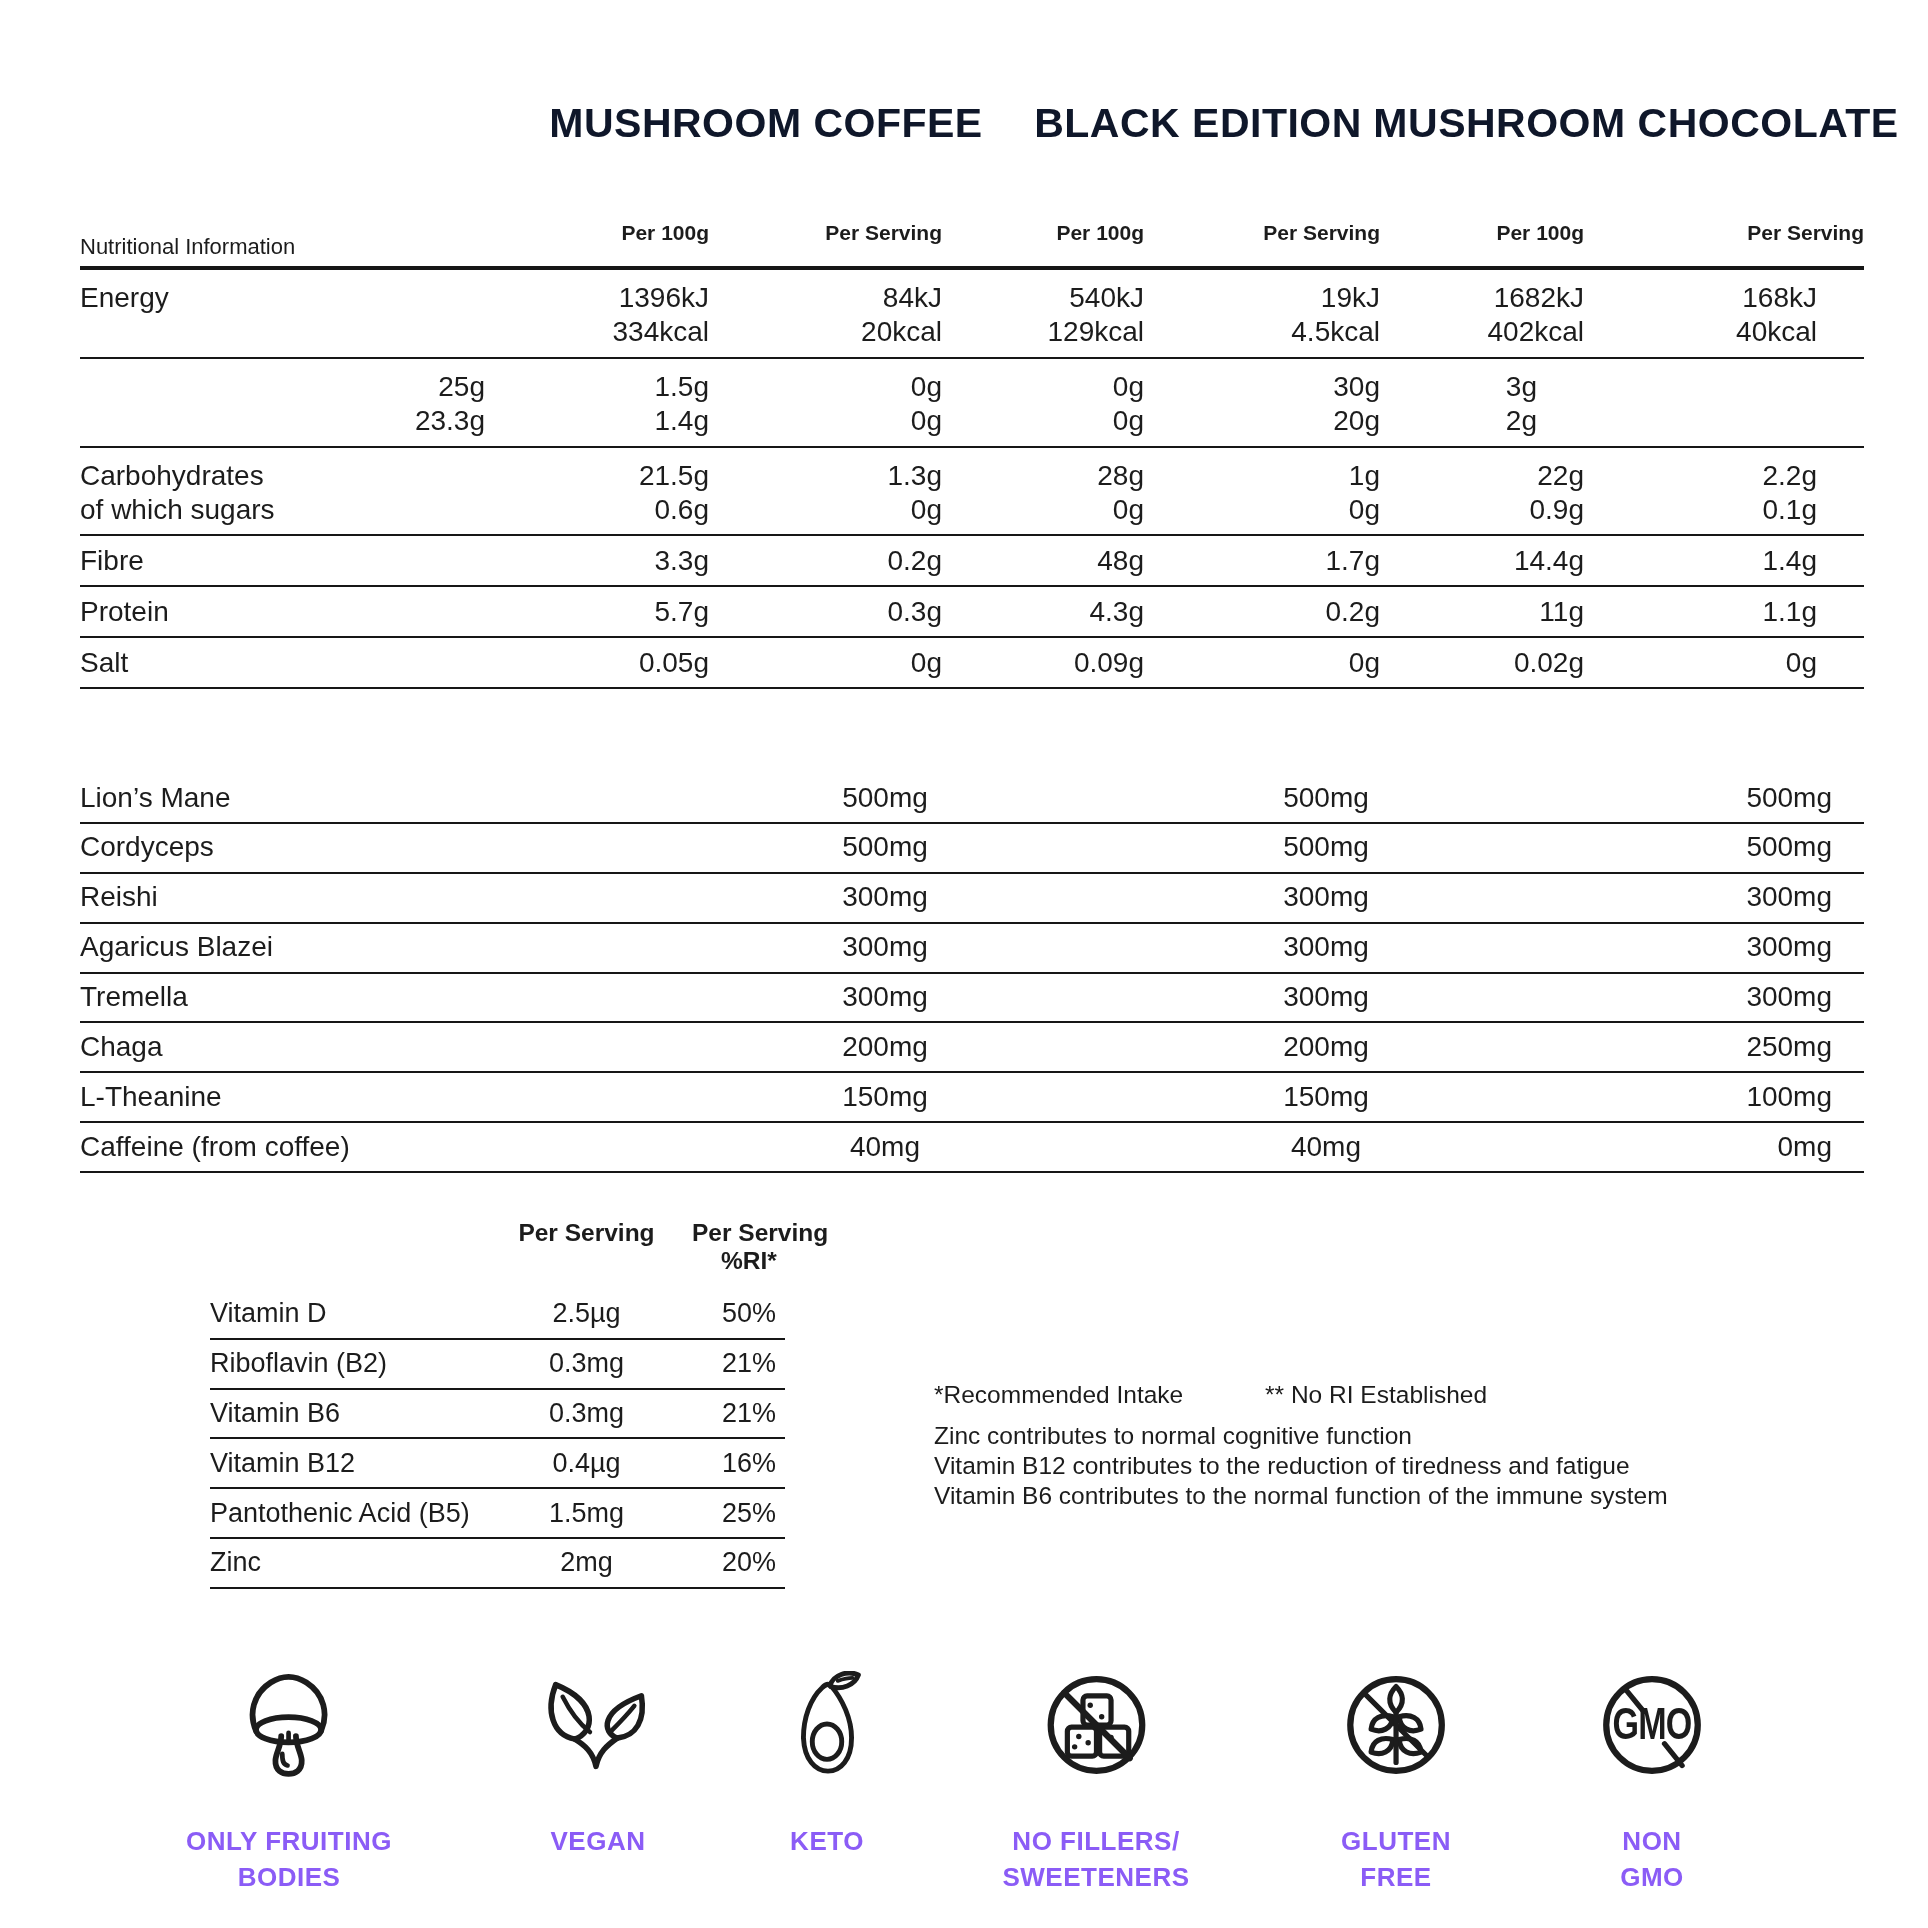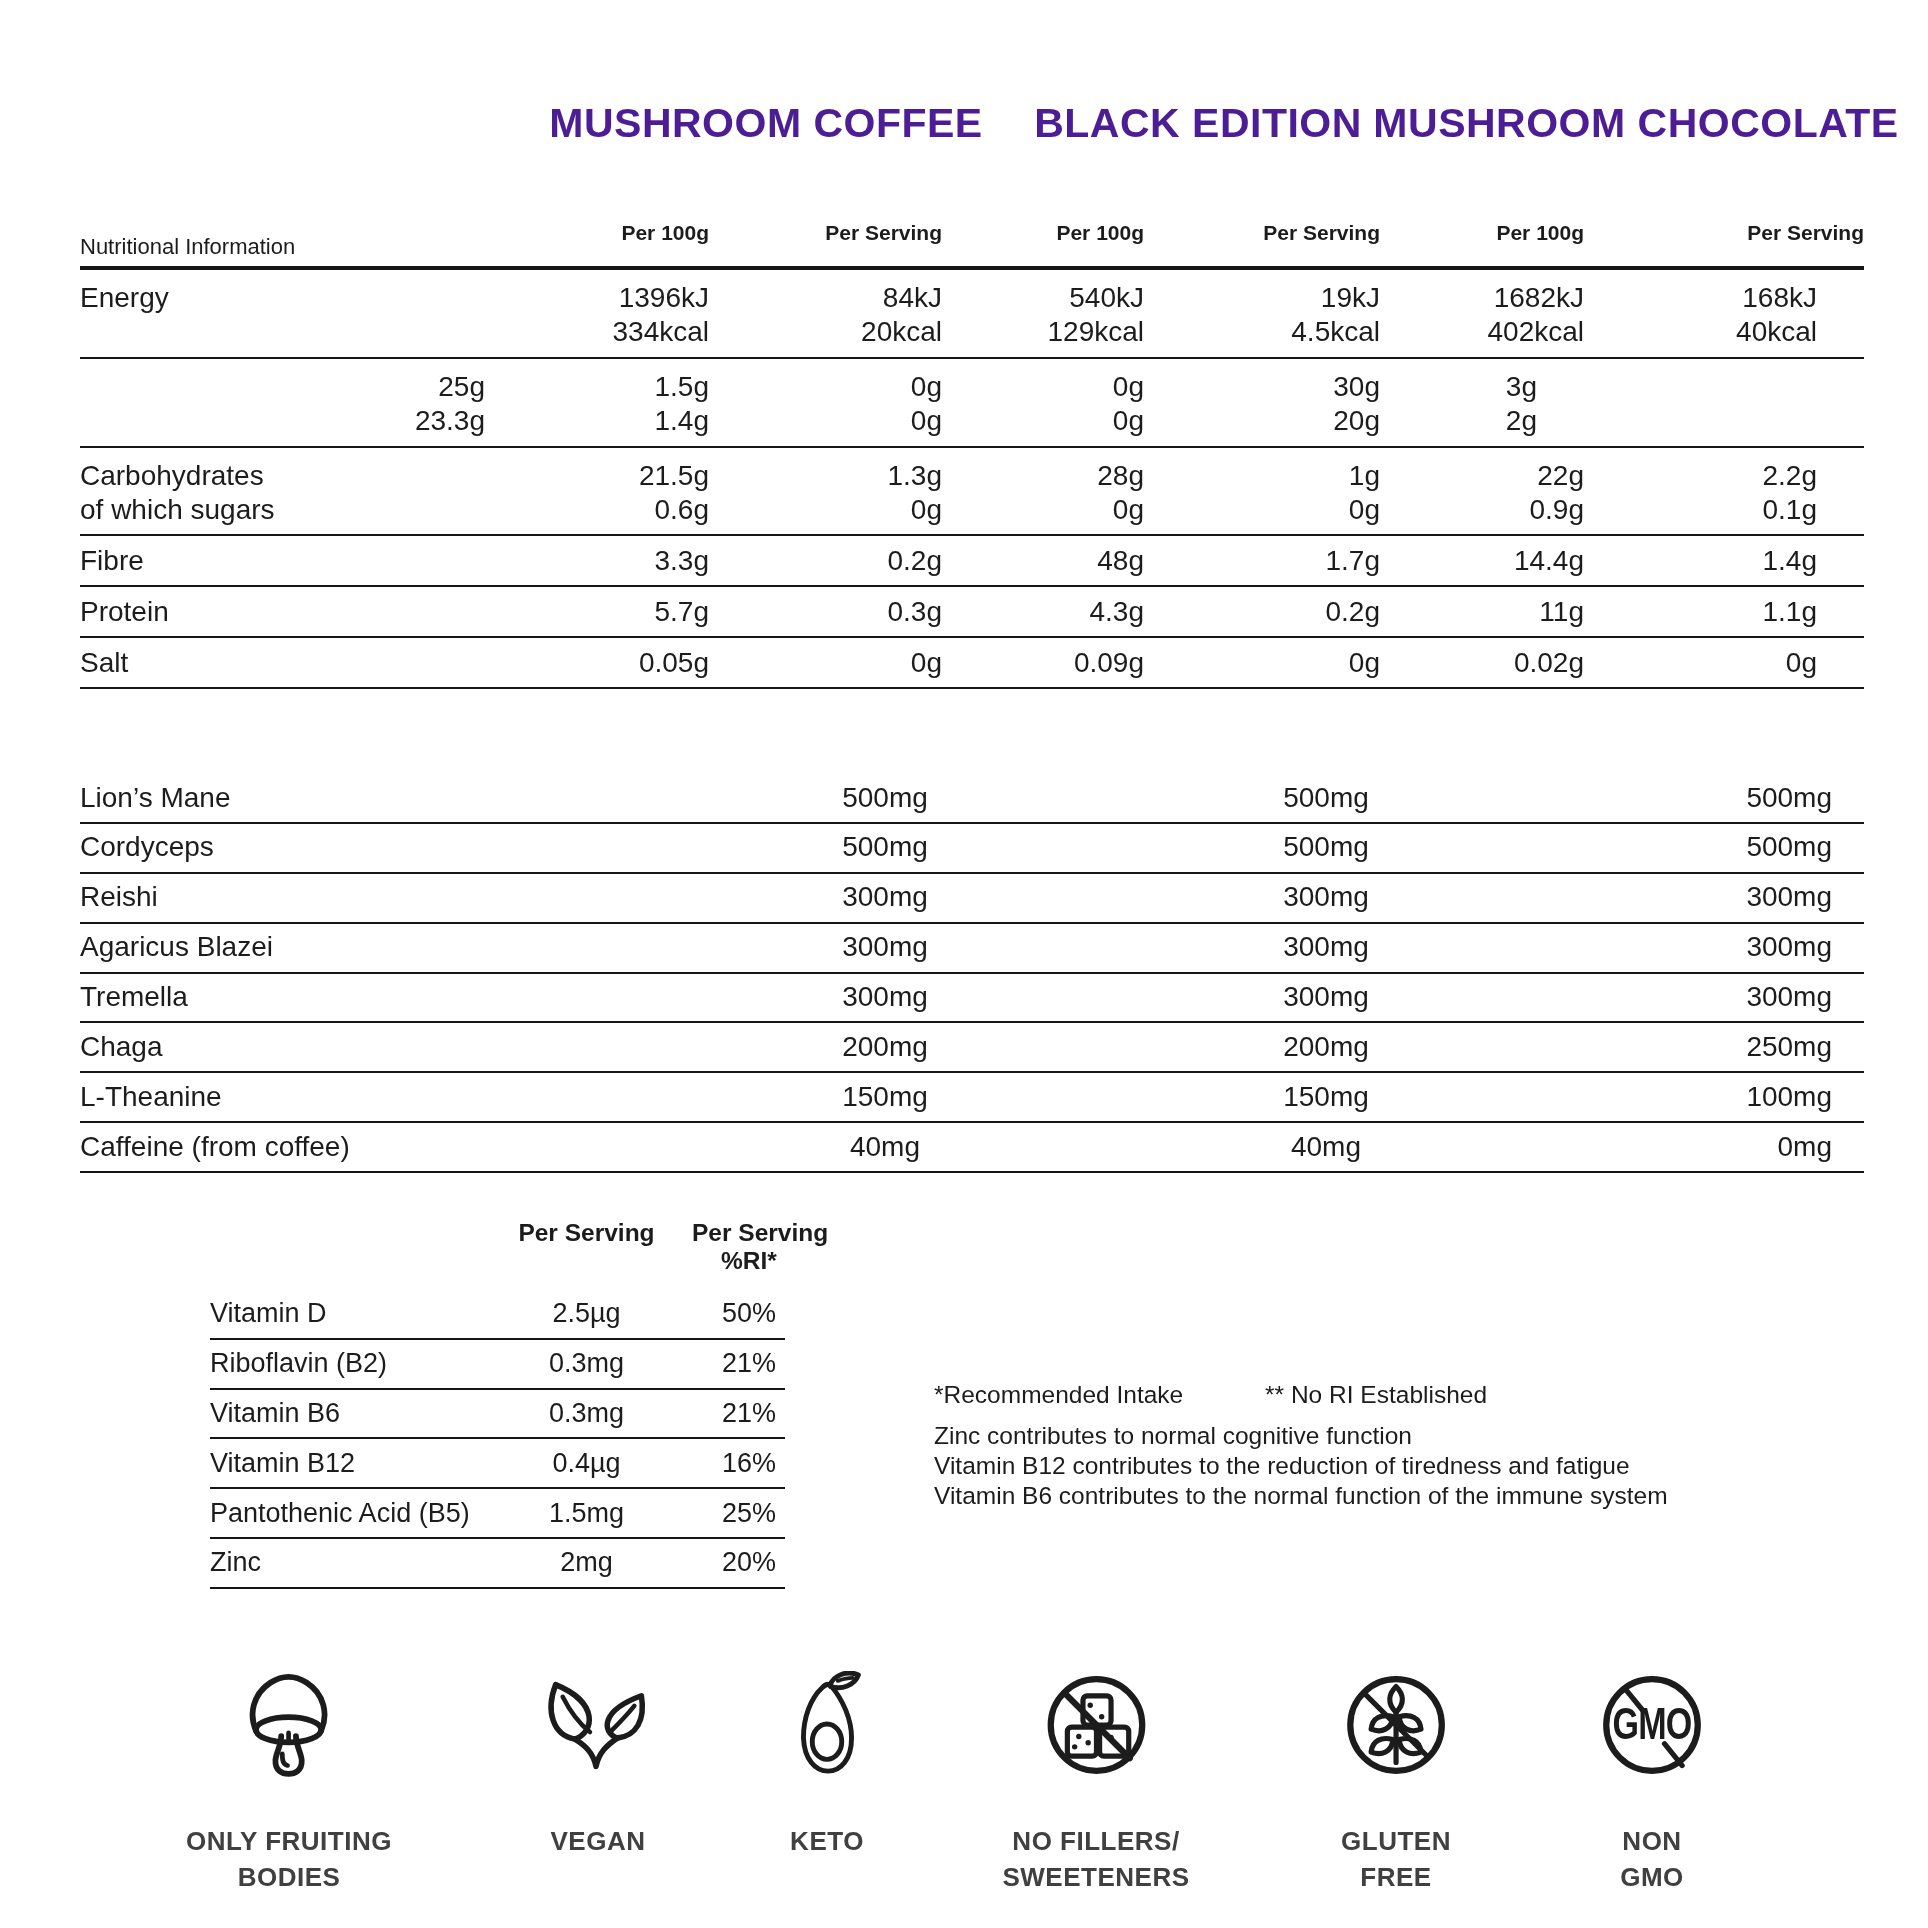--- a/index.html
+++ b/index.html
@@ -9,21 +9,21 @@
     font-family: "Liberation Sans", sans-serif;
     color: #1c1c1c;
   }
   .page { position: relative; width: 1928px; height: 1928px; background: #fff; overflow: hidden; }
 
   
   .product-header {
     position: absolute; top: 100px;
     transform: translateX(-50%);
     font-size: 41px; font-weight: 700; letter-spacing: 0.5px;
-    white-space: nowrap; color: #4c1d95;
+    white-space: nowrap; color: #0f172a;
   }
   .ph-coffee { left: 766px; }
   .ph-black  { left: 1198px; }
   .ph-choc   { left: 1636px; }
 
   
   .nutrition-table { position: absolute; left: 80px; top: 193px; width: 1784px; }
   .nt-grid { display: grid; grid-template-columns: 405px 224px 233px 202px 236px 204px 280px; }
   .nt-header { border-bottom: 4.7px solid #161616; align-items: end; height: 73px; }
   .nt-header .col-h {
@@ -67,21 +67,21 @@
   
   .footnotes { position: absolute; left: 934px; top: 1380px; width: 847px; font-size: 24.5px; line-height: 30px; }
   .footnotes .fn-row2 { margin-left: 75px; }
   .footnotes .claims { margin-top: 11px; }
 
   
   .badges { position: absolute; left: 0; top: 1667px; width: 1928px; height: 262px; }
   .badge { position: absolute; transform: translateX(-50%); text-align: center; }
   .badge .badge-icon { height: 115px; display: flex; align-items: center; justify-content: center; }
   .badge .badge-icon svg { display: block; }
-  .badge .badge-label { margin-top: 41px; font-size: 26px; font-weight: 700; line-height: 36px; letter-spacing: 0.5px; white-space: nowrap; color: #404040; }
+  .badge .badge-label { margin-top: 41px; font-size: 26px; font-weight: 700; line-height: 36px; letter-spacing: 0.5px; white-space: nowrap; color: #8b5cf6; }
   .b0 { left: 289px; }
   .b1 { left: 598px; }
   .b2 { left: 827px; }
   .b3 { left: 1096px; }
   .b4 { left: 1396px; }
   .b5 { left: 1652px; }
   .ic { stroke: #1c1c1c; fill: none; stroke-linecap: round; stroke-linejoin: round; }
 </style>
 </head>
 <body>

